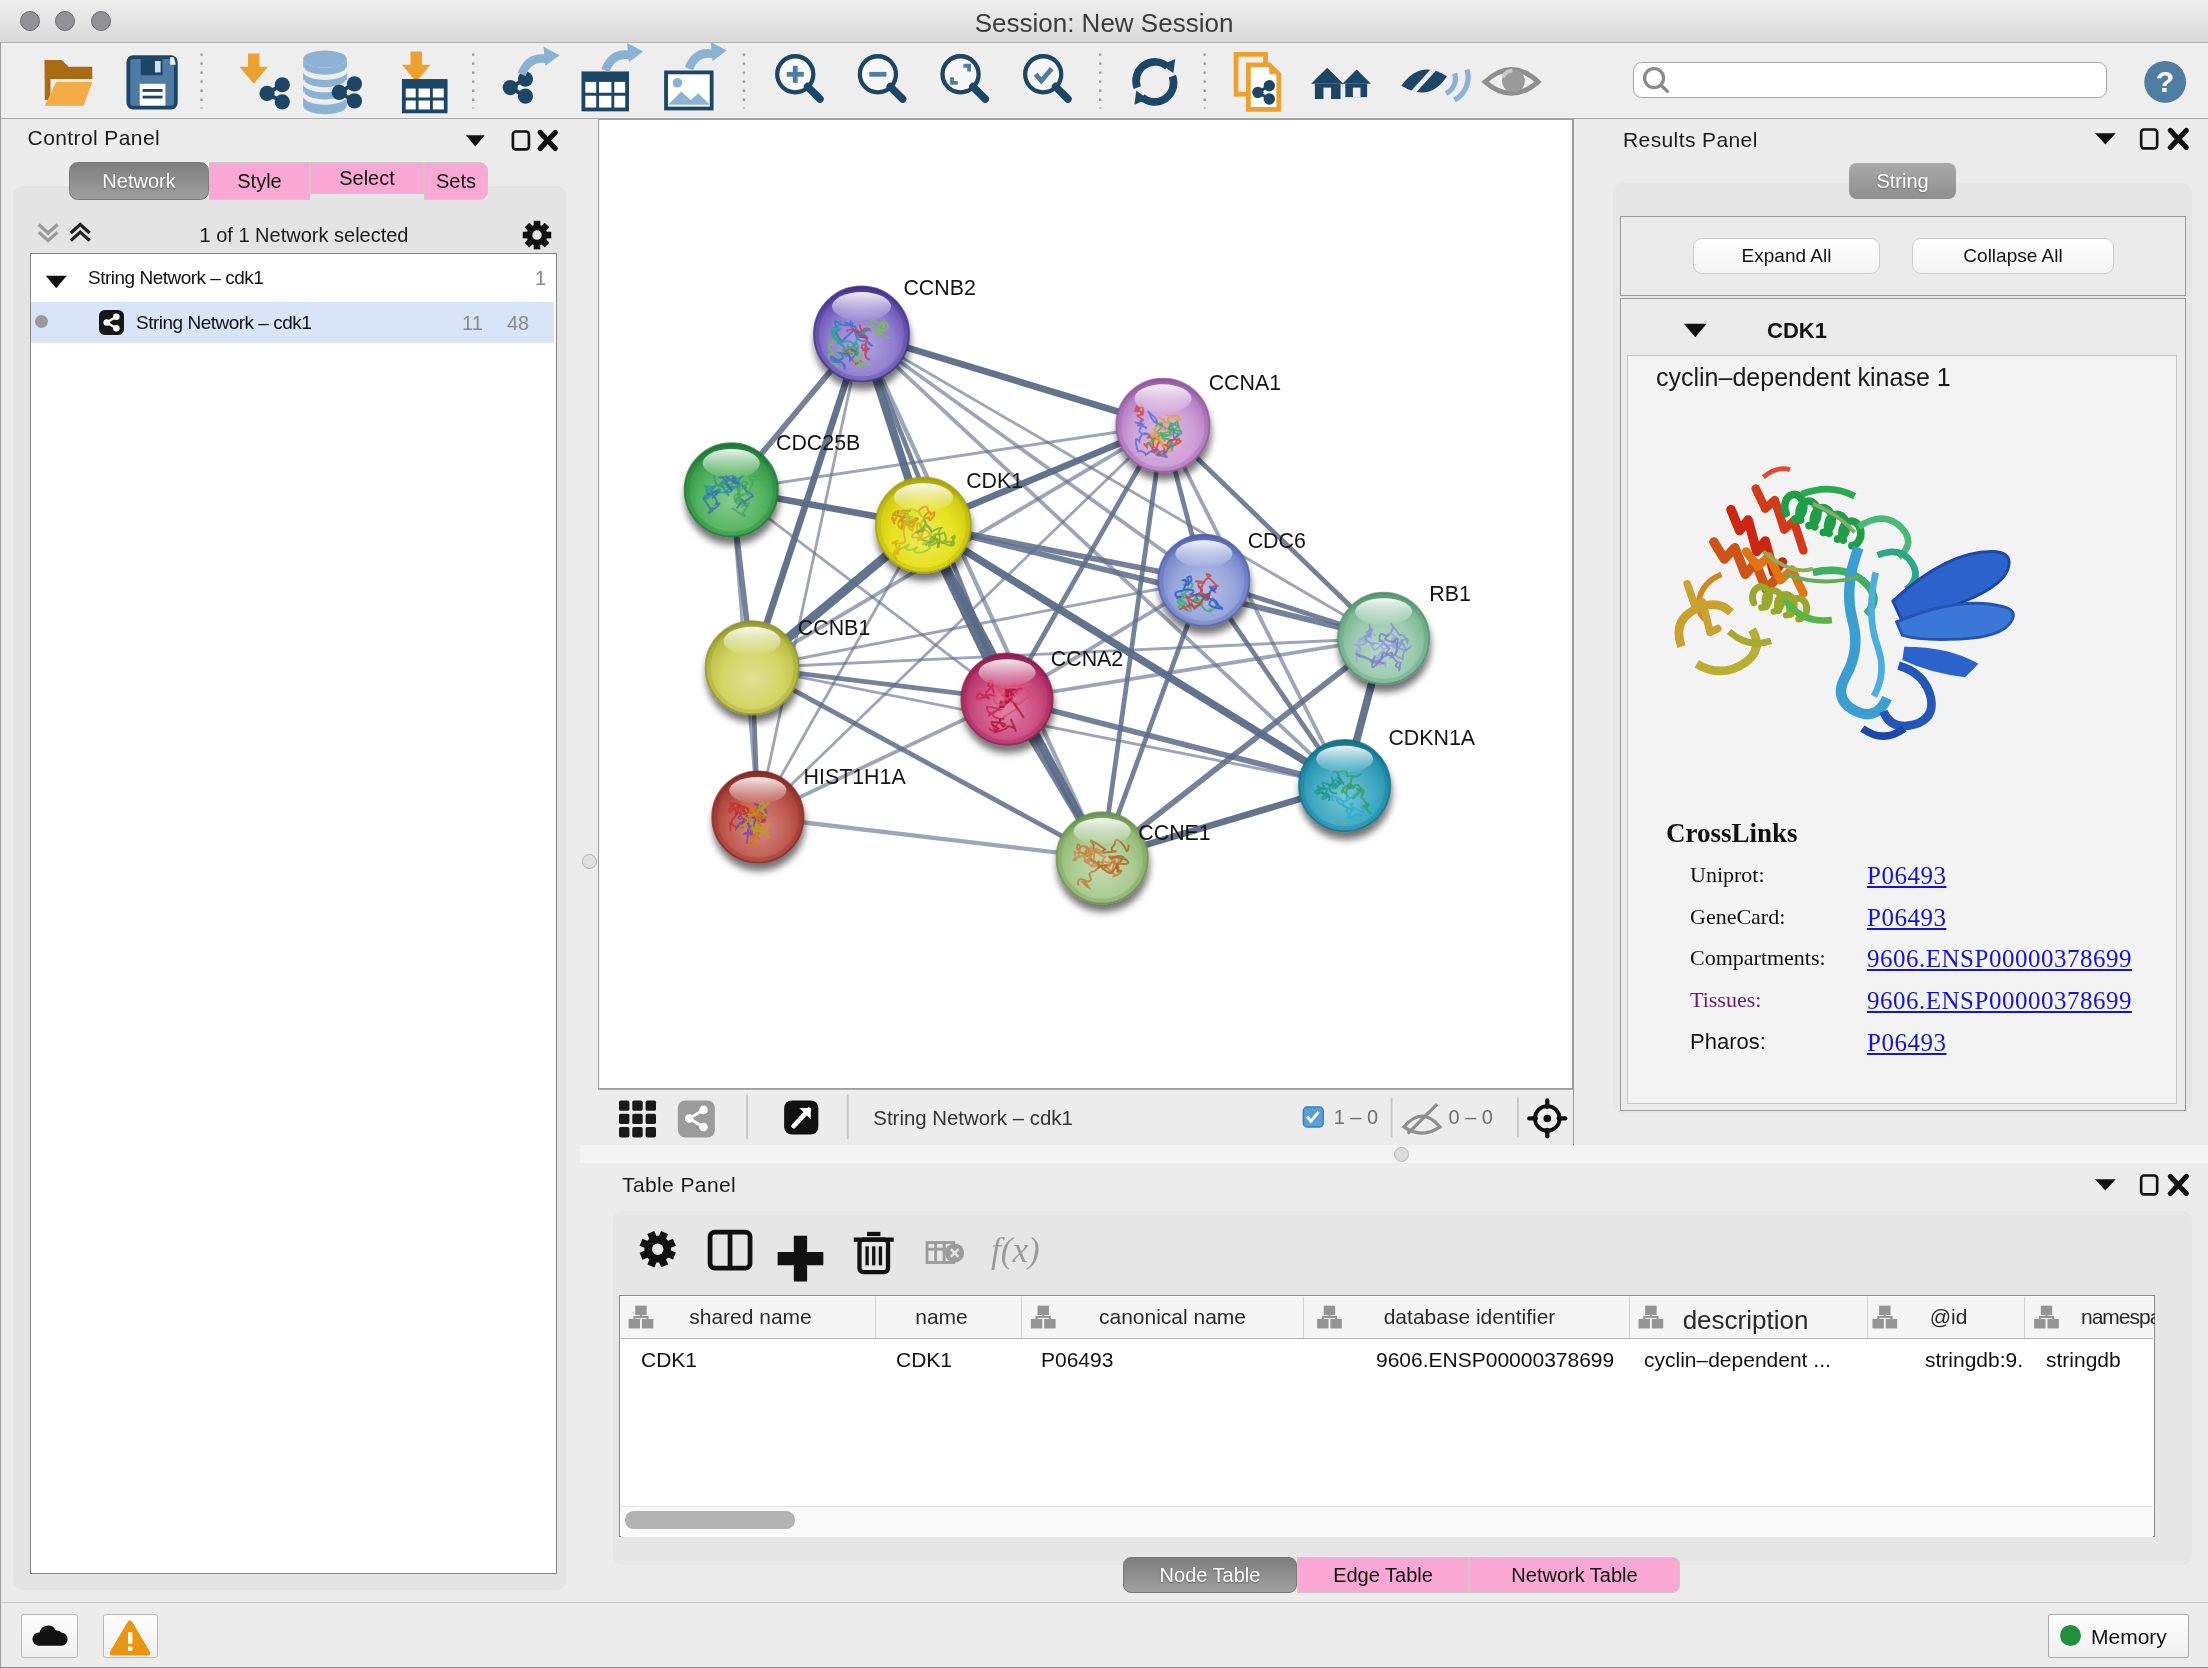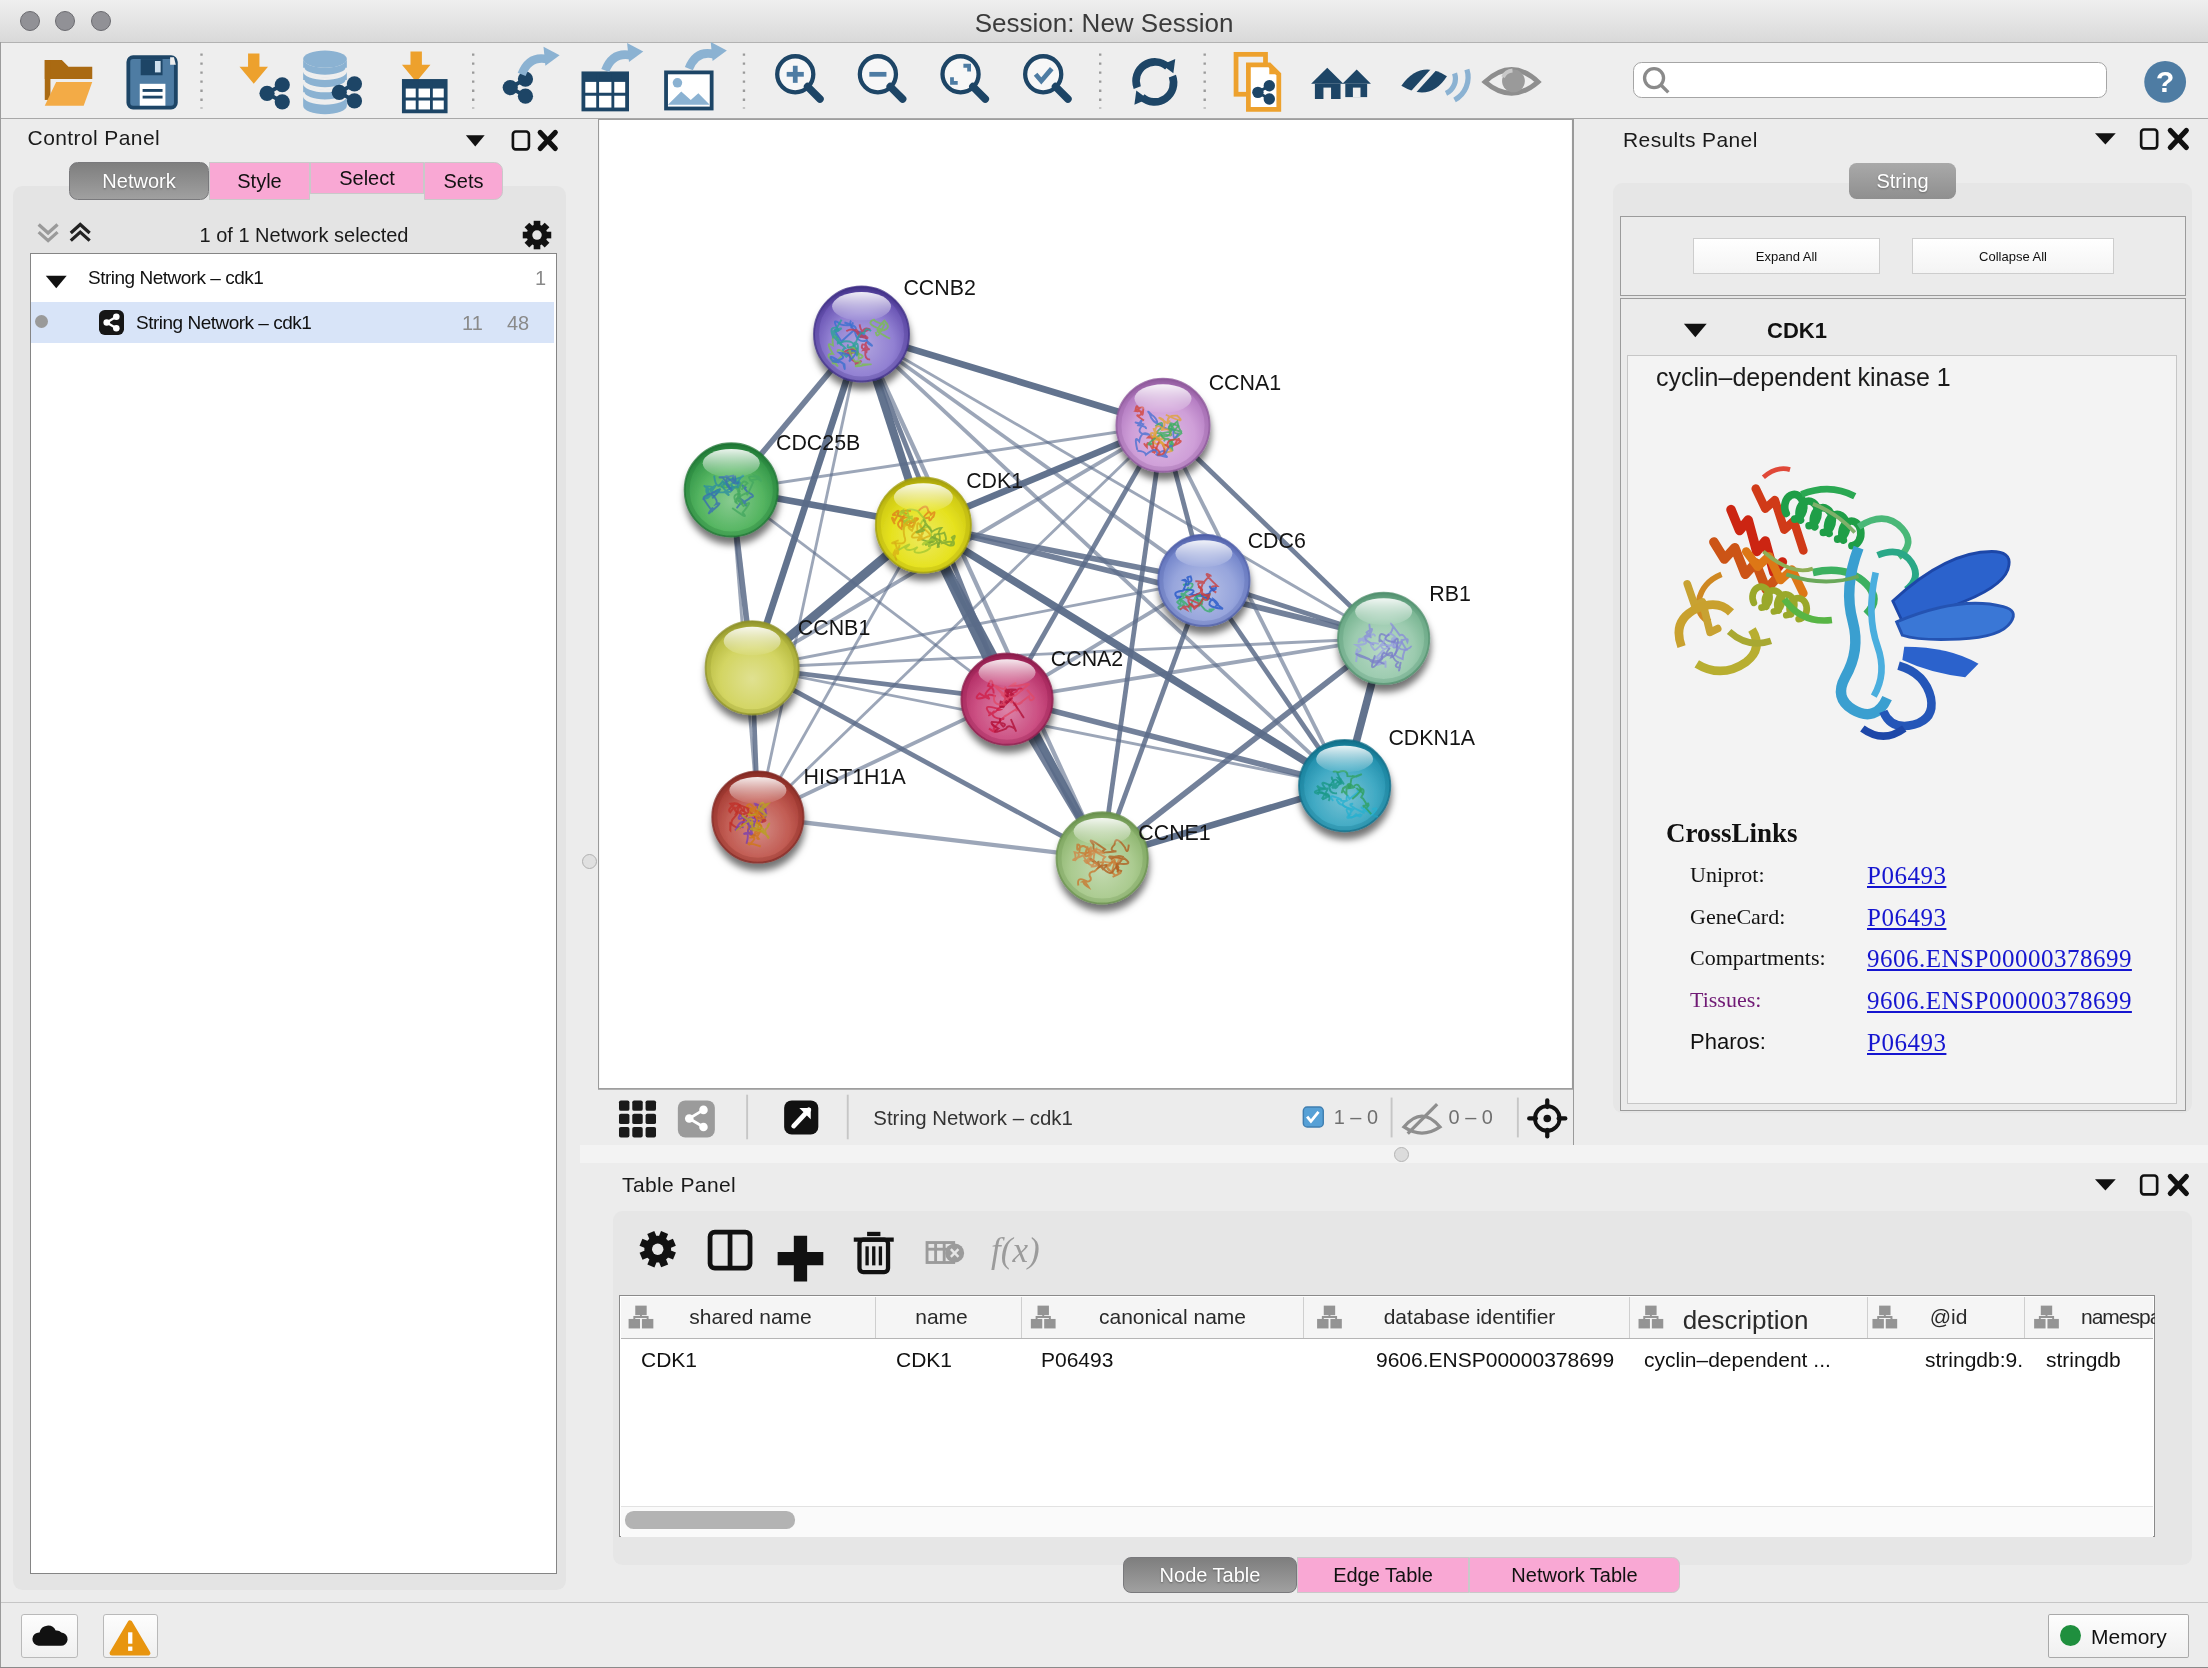--- a/index.html
+++ b/index.html
@@ -5,21 +5,21 @@
 .a{position:absolute}
 .flex{display:flex;align-items:center;justify-content:center}
 #titlebar{left:0;top:0;width:2208px;height:42px;background:linear-gradient(#efefef,#d9d9d9);border-bottom:1px solid #b2b2b2}
 .tl{position:absolute;top:10.5px;width:20px;height:20px;border-radius:50%;background:#919196;border:1.4px solid #6b6b70;box-sizing:border-box}
 #wtitle{position:absolute;left:0;top:7.6px;width:2208px;text-align:center;font-size:26px;font-weight:500;color:#3b3b3b}
 #toolbar{left:0;top:43px;width:2208px;height:75px;background:#eeeeee;border-bottom:1px solid #a8a8a8}
 #searchbox{left:1633px;top:62px;width:474px;height:36px;background:#fff;border:1.4px solid #a5a5a5;border-radius:8.6px;box-sizing:border-box}
 .ptitle{font-size:21px;letter-spacing:0.4px;color:#1a1a1a}
 .tab{position:absolute;box-sizing:border-box;border:1px solid #c9c9c9;background:#f9a8d4;color:#111;font-size:20px;display:flex;align-items:center;justify-content:center;z-index:5}
 .tabsel{background:linear-gradient(#7e7e7e,#a0a0a0);color:#fff;border-color:#79797c;text-shadow:0 1px 1.9px rgba(0,0,0,.35)}
-.btn{position:absolute;box-sizing:border-box;background:linear-gradient(#ffffff,#f4f4f4);border:1px solid #cdcdcd;border-radius:0;display:flex;align-items:center;justify-content:center;font-size:13px;color:#111}
+.btn{position:absolute;box-sizing:border-box;background:linear-gradient(#ffffff,#f4f4f4);border:1px solid #cdcdcd;border-radius:9px;display:flex;align-items:center;justify-content:center;font-size:19px;color:#111}
 </style></head><body>
 <div id="titlebar" class="a">
 <div class="tl" style="left:20px"></div>
     <div class="tl" style="left:55px"></div>
     <div class="tl" style="left:91px"></div>
 <div id="wtitle">Session: New Session</div>
 </div>
 <div id="toolbar" class="a"></div>
 <div id="searchbox" class="a"></div>
 <svg class="a" style="left:0;top:42px" width="2208" height="76" viewBox="0 44 2322 80">
@@ -153,21 +153,21 @@
 <path d="M9,12 h20 l-10,12 z" fill="#111"></path>
 <rect x="59" y="8" width="17" height="19" rx="3" fill="none" stroke="#111" stroke-width="2.8"></rect>
 <g stroke="#111" stroke-width="5.5" stroke-linecap="round">
       <line x1="88" y1="9" x2="104" y2="26"></line>
       <line x1="104" y1="9" x2="88" y2="26"></line>
     </g>
 </svg>
 <div class="tab tabsel" style="left:69px;top:162px;width:140px;height:38px;border-radius:8.6px">Network</div>
 <div class="tab" style="left:209px;top:162px;width:101px;height:38px">Style</div>
 <div class="tab" style="left:310px;top:162px;width:114px;height:32px">Select</div>
-<div class="tab" style="left:424px;top:162px;width:79px;height:38px;border-radius:0 8.6px 8.6px 0">Sets</div>
+<div class="tab" style="left:424px;top:162px;width:64px;height:38px;border-radius:0 8.6px 8.6px 0">Sets</div>
 <div class="a" style="left:13.3px;top:186px;width:553px;height:1404px;background:#e4e4e4;border-radius:9.5px"></div>
 <svg class="a" style="left:28.5px;top:217px" width="76" height="34" viewBox="0 0 80 36">
 <g fill="none" stroke="#9a9a9a" stroke-width="3.5">
       <path d="M10,8 l10,9 10,-9"></path>
       <path d="M10,16 l10,9 10,-9"></path>
     </g>
 <g fill="none" stroke="#222" stroke-width="3.5">
       <path d="M44,17 l10,-9 10,9"></path>
       <path d="M44,25 l10,-9 10,9"></path>
     </g>

